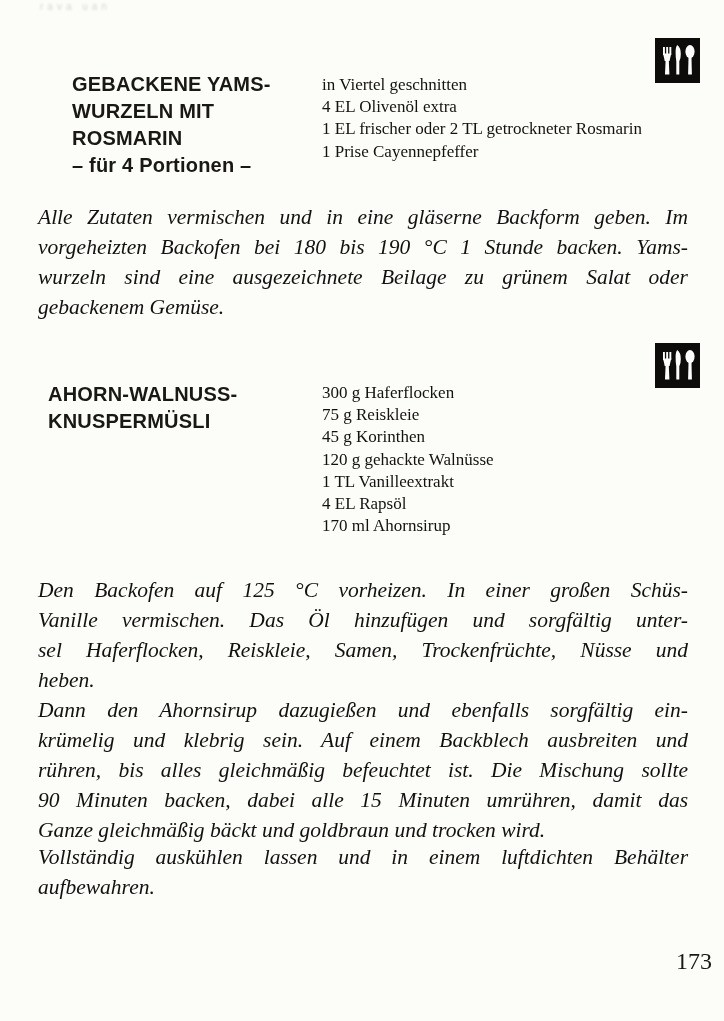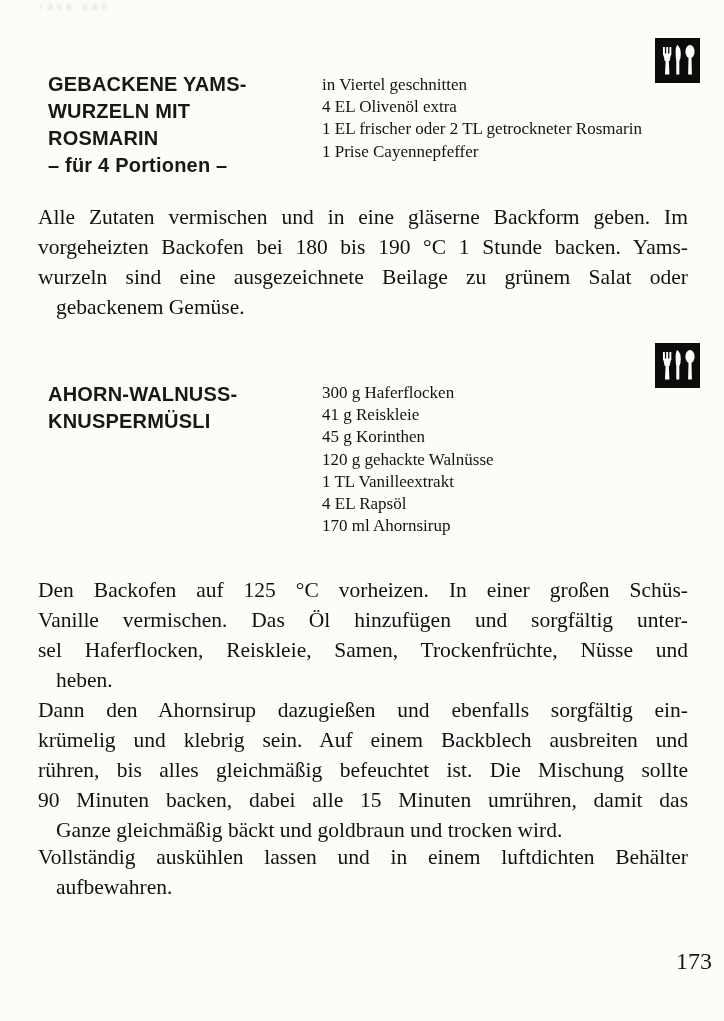--- a/index.html
+++ b/index.html
@@ -16,41 +16,41 @@
     color:#b9b7ac;opacity:.55;filter:blur(1.2px);
     font-family:"Liberation Sans",sans-serif;font-size:10px;letter-spacing:4px;
     user-select:none;
   }
   .recipe-title{
     position:absolute;left:48px;width:270px;
     font-family:"Liberation Sans",sans-serif;
     font-weight:700;font-size:20px;line-height:27px;
     letter-spacing:.2px;color:#1a1815;
   }
-  .title-1{top:71px;}
+  .title-1{top:71px;margin-left:24px;}
   .title-2{top:381px;}
   .ingredients{
     position:absolute;left:322px;width:386px;
     font-size:17px;line-height:22.2px;color:#141210;
   }
   .ing-1{top:74px;}
   .ing-2{top:382px;}
   .cutlery{position:absolute;width:45px;height:45px;}
   .cutlery-1{left:655px;top:38px;}
   .cutlery-2{left:655px;top:343px;}
   .para{
     position:absolute;left:38px;width:650px;
     font-size:21.5px;line-height:30px;color:#131110;
   }
   .para-1{top:202px;}
   .para-2{top:575px;}
   .para-3{top:695px;}
   .para-4{top:842px;}
-  .bline{text-align:justify;text-align-last:justify;}
-  .bline.last{text-align:left;text-align-last:left;margin-left:18px;}
+  .bline{text-align:justify;text-align-last:justify;font-style:italic;}
+  .bline.last{text-align:left;text-align-last:left;}
   .page-number{
     position:absolute;left:676px;top:948px;width:60px;
     font-size:24px;color:#1a1815;text-align:left;
   }
 </style>
 </head>
 <body>
 
 <div class="page">
 
@@ -94,21 +94,21 @@
     <div class="bline last">gebackenem Gemüse.</div>
   </div>
 
   <div class="recipe-title title-2">
     <div>AHORN-WALNUSS-</div>
     <div>KNUSPERMÜSLI</div>
   </div>
 
   <div class="ingredients ing-2">
     <div>300 g Haferflocken</div>
-    <div>41 g Reiskleie</div>
+    <div>75 g Reiskleie</div>
     <div>45 g Korinthen</div>
     <div>120 g gehackte Walnüsse</div>
     <div>1 TL Vanilleextrakt</div>
     <div>4 EL Rapsöl</div>
     <div>170 ml Ahornsirup</div>
   </div>
 
   <div class="cutlery cutlery-2">
     <svg width="45" height="45" viewBox="0 0 45 45" xmlns="http://www.w3.org/2000/svg">
       <rect x="0" y="0" width="45" height="45" fill="#0d0c0a"></rect>

